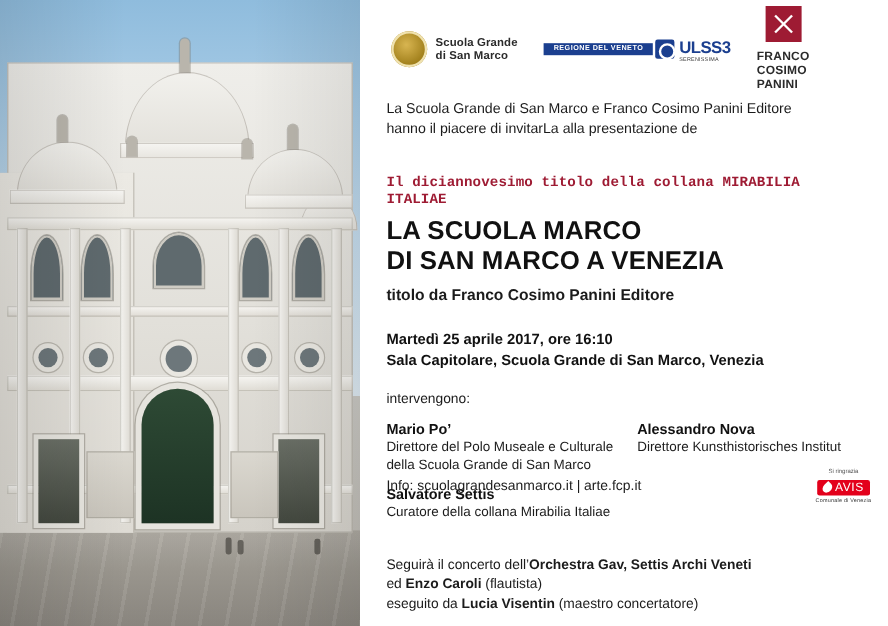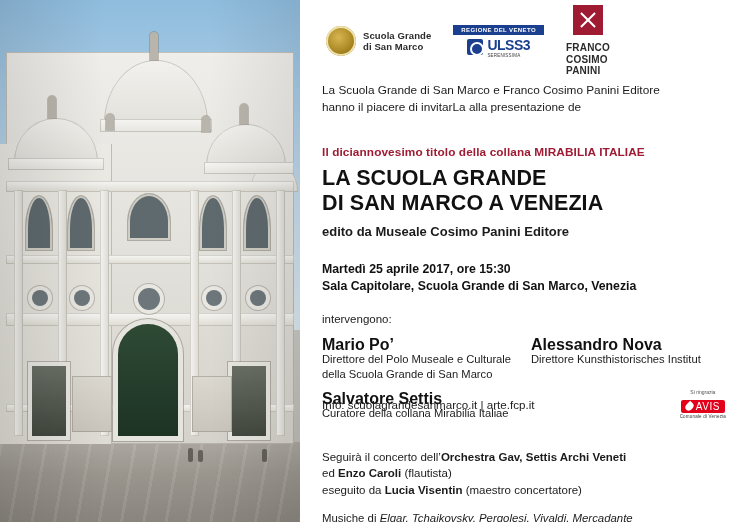--- a/index.html
+++ b/index.html
@@ -143,21 +143,21 @@
   .logo-seal {
     width:30px; height:30px; border-radius:50%;
     background:radial-gradient(circle at 42% 38%, #d8b551, #9d7c18 70%, #7d6212);
     box-shadow:inset 0 0 0 2px #f0e2ae;
     flex:0 0 30px;
   }
   .logo-sgsm-text {
     font-size:9.5px; line-height:11px; font-weight:bold; color:#2b2b2b; letter-spacing:.1px;
   }
   .regione {
-    display:flex; flex-direction:column; align-items:center; gap:2px;
+    display:flex; flex-direction:row; align-items:center; gap:2px;
   }
   .regione-top {
     background:#1b3f8f; color:#fff; font-size:6px; letter-spacing:.4px;
     padding:2px 8px 2px 8px; font-weight:bold;
   }
   .ulss {
     display:flex; align-items:center; gap:4px;
     background:#fff;
   }
   .ulss-mark {
@@ -177,34 +177,34 @@
   }
   .fcp-mark:before, .fcp-mark:after{
     content:""; position:absolute; background:#fff;
   }
   .fcp-mark:before{ left:50%; top:5px; width:2px; height:20px; margin-left:-1px; transform:rotate(45deg);}
   .fcp-mark:after{ left:5px; top:50%; width:20px; height:2px; margin-top:-1px; transform:rotate(45deg);}
   .fcp-text { font-size:10px; line-height:11.5px; font-weight:bold; color:#2b2b2b; letter-spacing:.2px; }
 
   .intro { font-size:11.8px; line-height:16.5px; color:#1b1b1b; margin-bottom:30px; }
   .series-line {
-    font-size:11.8px; font-weight:bold; color:#9e1b33; margin-bottom:7px; letter-spacing:.1px;
+    font-size:11.8px; font-weight:bold; color:#9e1b33; margin-bottom:7px; letter-spacing:.1px;font-family:Liberation Mono, monospace;
   }
   .title {
     font-size:21.5px; font-weight:bold; line-height:25px; color:#111; letter-spacing:.1px;
     margin-bottom:8px;
   }
   .edited { font-size:13px; font-weight:bold; color:#1b1b1b; margin-bottom:22px; }
   .when { font-size:12.3px; font-weight:bold; line-height:17px; color:#111; margin-bottom:18px; }
   .speak-label { font-size:11.5px; color:#1b1b1b; margin-bottom:12px; }
 
   .speakers { display:flex; gap:16px; margin-bottom:18px; }
   .col { flex:1 1 0; }
   .sp { margin-bottom:10px; }
-  .sp-name { font-size:16px; font-weight:bold; color:#111; line-height:15px; }
+  .sp-name { font-size:12px; font-weight:bold; color:#111; line-height:15px; }
   .sp-role { font-size:11.2px; color:#1b1b1b; line-height:14.5px; }
 
   .concert { font-size:11.5px; line-height:16.5px; color:#1b1b1b; margin-bottom:12px; }
   .concert b { font-weight:bold; }
   .music { font-size:11.4px; line-height:16px; color:#1b1b1b; }
   .music i { font-style:italic; }
 
   .footer {
     position:absolute; left:22px; right:14px; bottom:16px;
     display:flex; align-items:center; justify-content:space-between;
@@ -326,28 +326,28 @@
     </div>
 
     <div class="intro">
       <div>La Scuola Grande di San Marco e Franco Cosimo Panini Editore</div>
       <div>hanno il piacere di invitarLa alla presentazione de</div>
     </div>
 
     <div class="series-line">Il diciannovesimo titolo della collana MIRABILIA ITALIAE</div>
 
     <div class="title">
-      <div>LA SCUOLA GRANDE</div>
+      <div>LA SCUOLA MARCO</div>
       <div>DI SAN MARCO A VENEZIA</div>
     </div>
 
-    <div class="edited">edito da Museale Cosimo Panini Editore</div>
+    <div class="edited">titolo da Franco Cosimo Panini Editore</div>
 
     <div class="when">
-      <div>Martedì 25 aprile 2017, ore 15:30</div>
+      <div>Martedì 25 aprile 2017, ore 16:10</div>
       <div>Sala Capitolare, Scuola Grande di San Marco, Venezia</div>
     </div>
 
     <div class="speak-label">intervengono:</div>
 
     <div class="speakers">
       <div class="col">
         <div class="sp">
           <div class="sp-name">Mario Po’</div>
           <div class="sp-role">Direttore del Polo Museale e Culturale</div>

